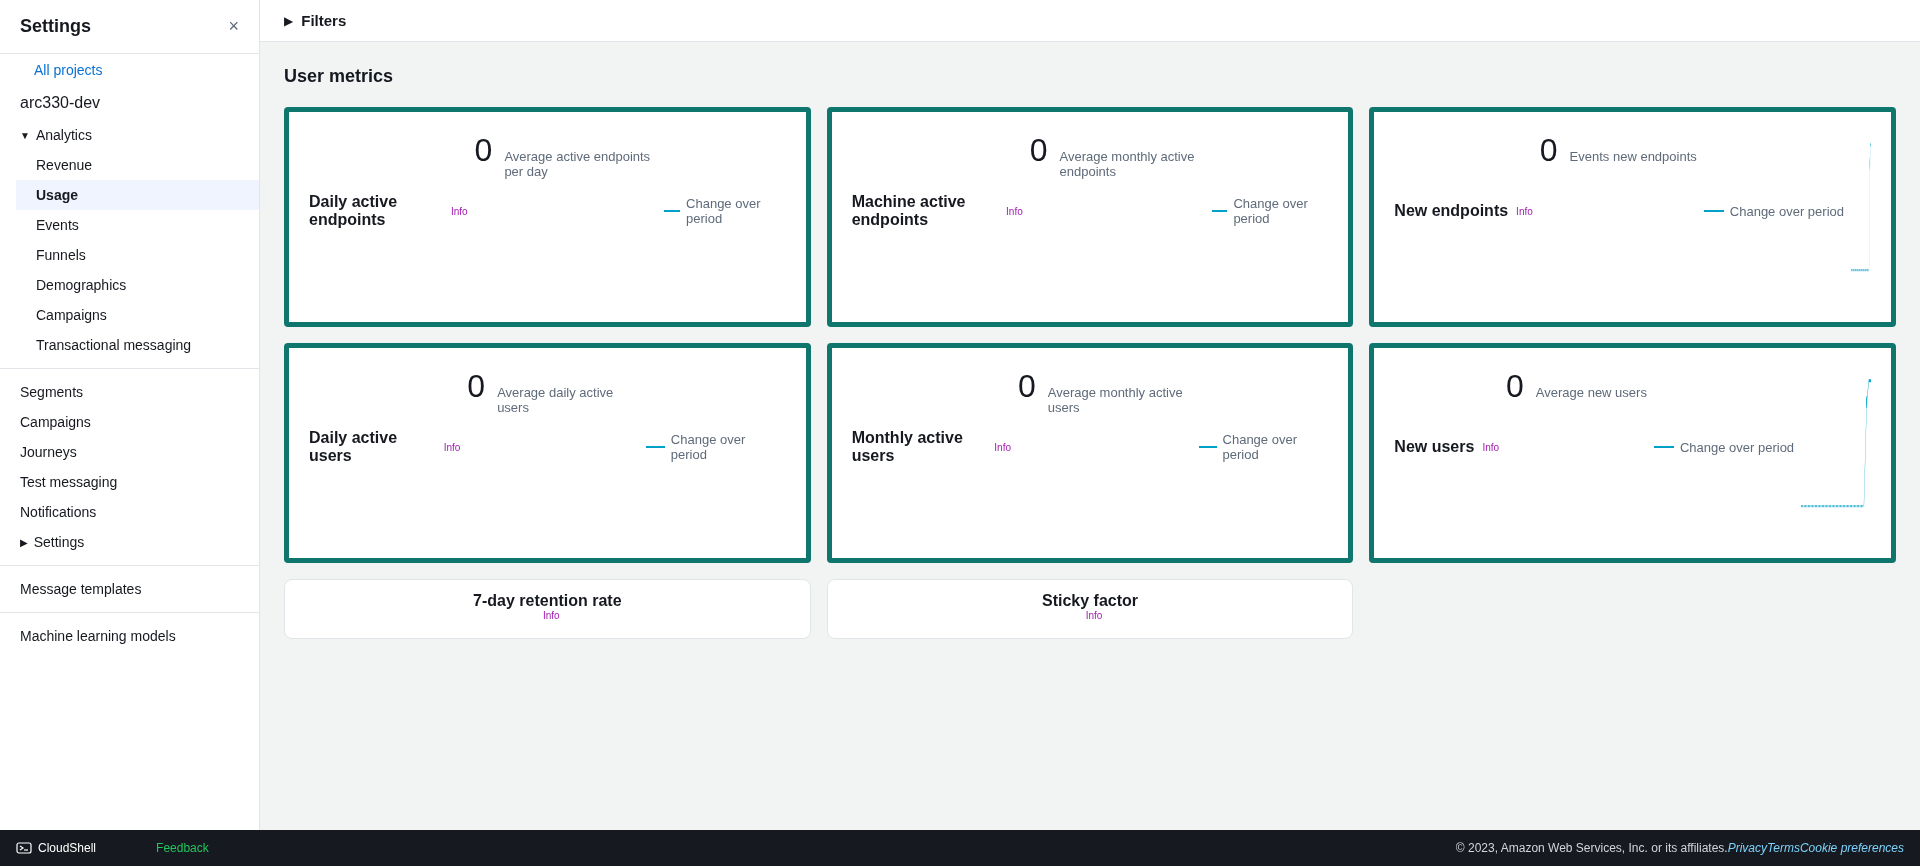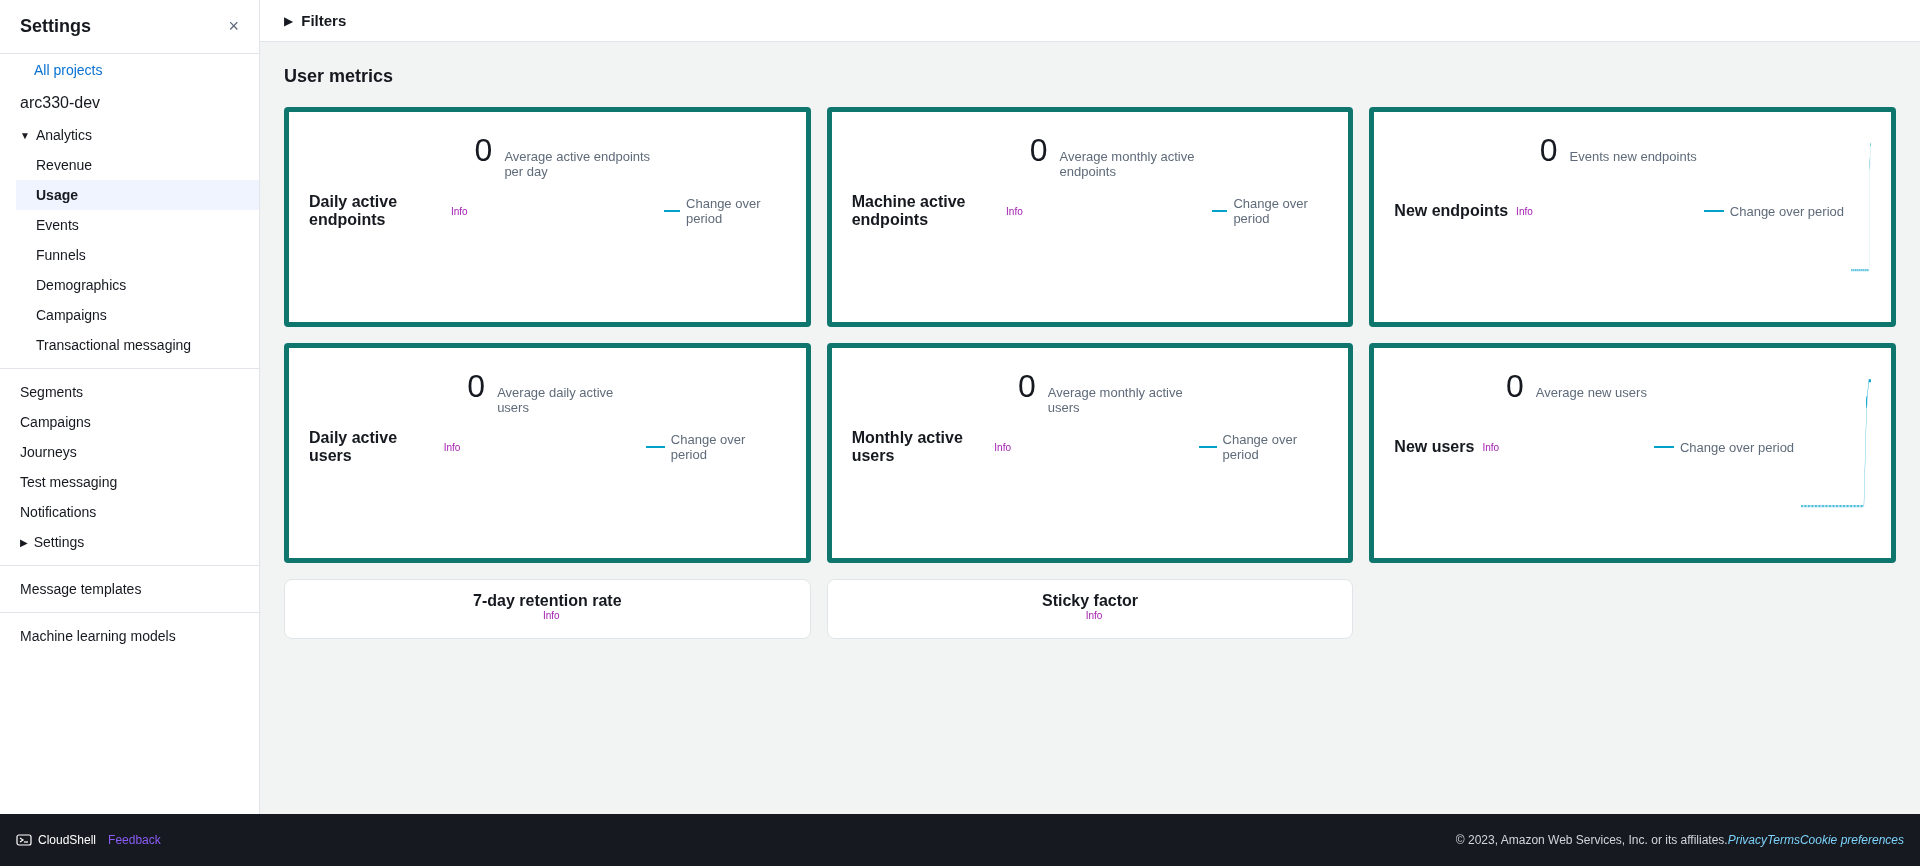--- a/index.html
+++ b/index.html
@@ -48,24 +48,24 @@
     .change-row { display: flex; align-items: center; gap: 6px; margin-bottom: 12px; }
     .change-line { width: 20px; height: 2px; background: #00a1c9; display: inline-block; }
     .change-text { font-size: 13px; color: #5f6b7a; }
     .chart-area { flex: 1; position: relative; overflow: hidden; min-height: 80px; }
     
     
     .metrics-grid-partial { display: grid; grid-template-columns: repeat(3, 1fr); gap: 16px; }
     .metric-card-partial { background: #fff; border: 1px solid #e1e4e8; border-radius: 8px; padding: 12px; height: 60px; overflow: hidden; display: flex; align-items: center; flex-direction: column; }
     
     
-    .footer { background: #16191f; color: #d1d5db; font-size: 12px; display: flex; align-items: center; justify-content: space-between; padding: 4px 16px; height: 52px; min-height: 36px; }
+    .footer { background: #16191f; color: #d1d5db; font-size: 12px; display: flex; align-items: center; justify-content: space-between; padding: 4px 16px; height: 36px; min-height: 36px; }
     .footer-left { display: flex; align-items: center; gap: 12px; }
     .footer-cloudshell { display: flex; align-items: center; gap: 6px; cursor: pointer; color: #fff; }
-    .footer-feedback { color: #8b5cf6; cursor: pointer; }
+    .footer-feedback { color: #22c55e; cursor: pointer; margin-left: 48px; }
     .footer-right { display: flex; align-items: center; }
     .footer-right a { color: #7dd3fc; text-decoration: none; cursor: pointer; font-style: italic; }
     
     svg.chart-svg { width: 100%; height: 100%; }
   </style>
 </head>
 <body>
 
 <div class="app-container">
 

